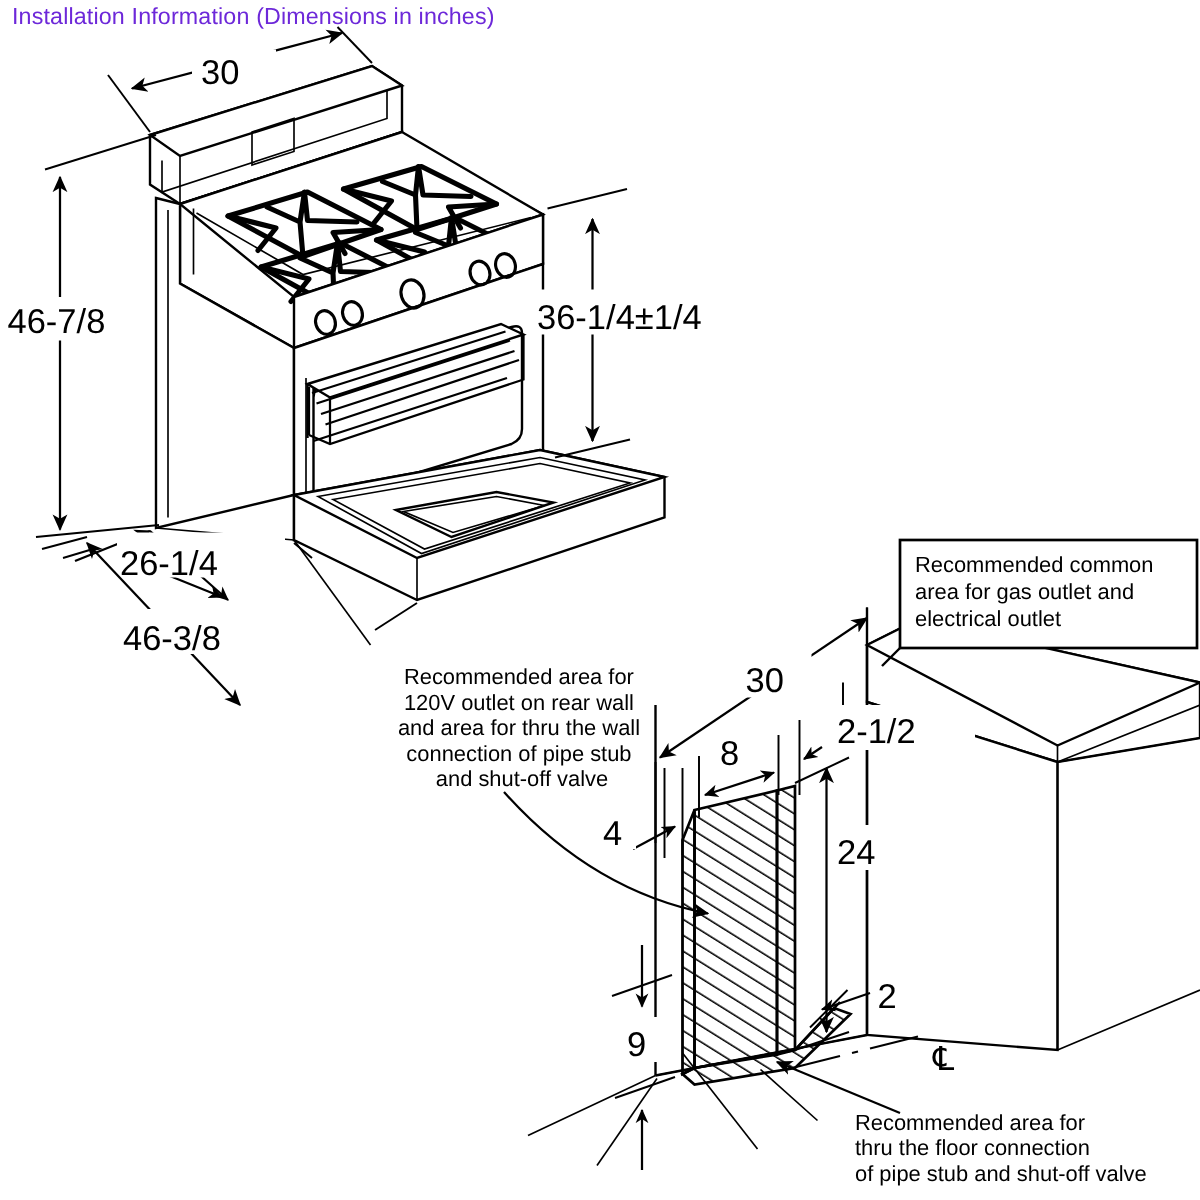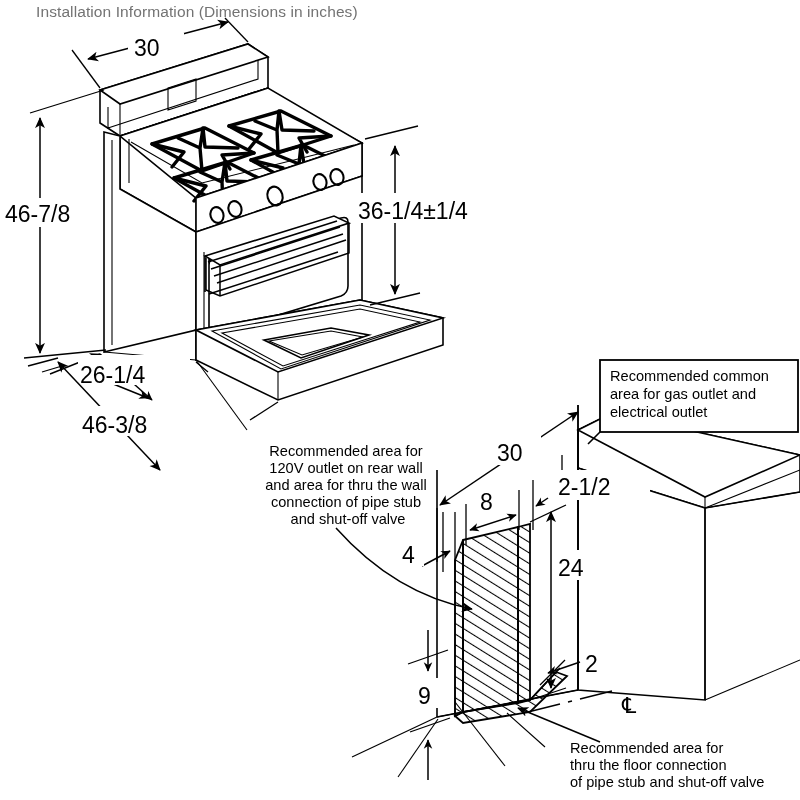--- a/index.html
+++ b/index.html
@@ -1,20 +1,20 @@
 <!DOCTYPE html>
 <html><head>
 <meta charset="utf-8">
 <style>
   html,body{margin:0;padding:0;background:#ffffff;}
   body{width:800px;height:800px;overflow:hidden;
        font-family:"Liberation Sans","DejaVu Sans",sans-serif;color:#000;}
   #page{position:relative;width:800px;height:800px;background:#fff;}
-  #title{position:absolute;left:8px;top:3px;font-size:15.5px;color:#737373;
-         letter-spacing:0.1px;white-space:nowrap;margin-left:28px;}
+  #title{position:absolute;left:8px;top:3px;font-size:15.5px;color:#6d28d9;
+         letter-spacing:0.1px;white-space:nowrap;}
   svg#art{position:absolute;left:0;top:0;width:800px;height:800px;display:block;}
   svg text{font-family:"Liberation Sans","DejaVu Sans",sans-serif;fill:#000;}
   .dimtxt{font-size:23px;}
   .dimtxt-sm{font-size:22px;}
   .calltxt{font-size:14.6px;}
   .boxtxt{font-size:14.6px;}
   .ln{stroke:#000;fill:none;}
   .thin{stroke-width:1.1;}
   .med{stroke-width:1.6;}
   .dim{stroke:#000;stroke-width:1.5;fill:none;}

